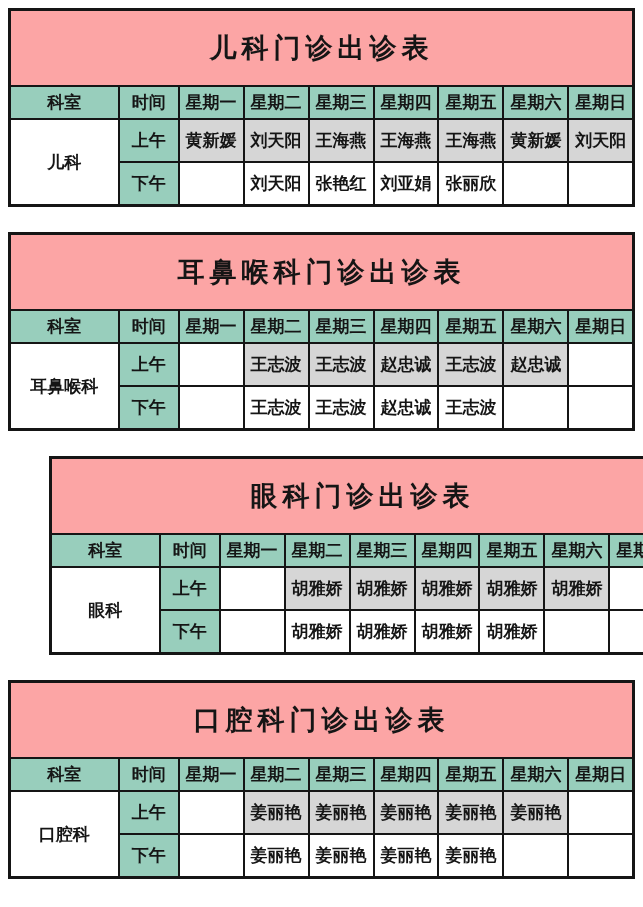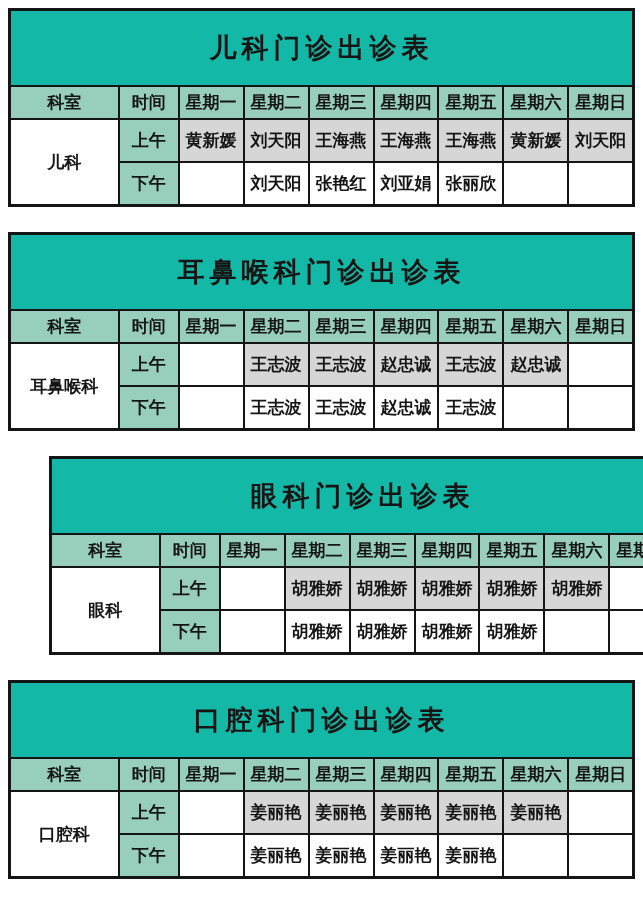--- a/index.html
+++ b/index.html
@@ -29,21 +29,21 @@
     vertical-align: middle;
     font-weight: bold;
     white-space: nowrap;
     overflow: hidden;
     padding: 0;
   }
   td.title-cell {
     height: 74px;
     font-size: 27px;
     letter-spacing: 5px;
-    background: #14b8a6;
+    background: #fca5a5;
   }
   th.col-head {
     height: 31px;
     font-size: 17px;
     font-weight: bold;
   }
   td.time-cell {
     font-size: 17px;
   }
   td.dept-cell {

